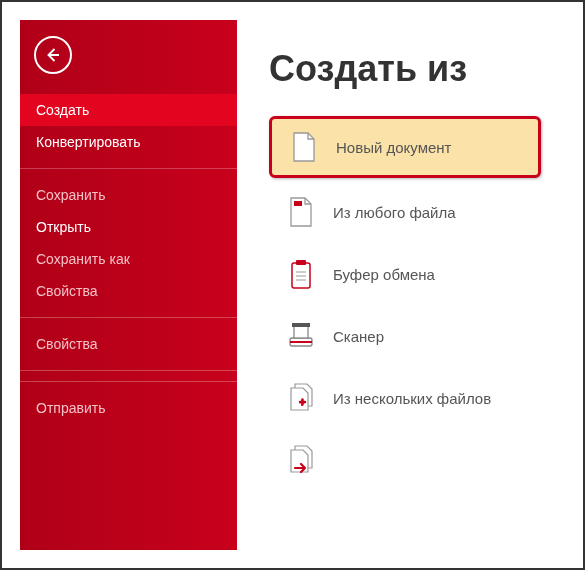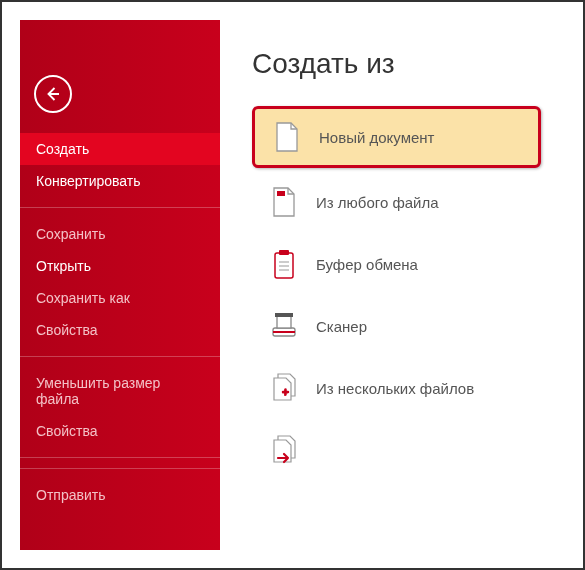--- a/index.html
+++ b/index.html
@@ -1,27 +1,27 @@
 <!DOCTYPE html>
 <html><head>
 <meta charset="utf-8">
 <style>
   * { margin: 0; padding: 0; box-sizing: border-box; }
   html, body { width: 585px; height: 570px; overflow: hidden; font-family: "Segoe UI", Arial, sans-serif; background: #fff; }
   .frame { width: 585px; height: 570px; border: 2px solid #333; background: #fff; position: relative; }
   .inner { position: absolute; top: 18px; left: 18px; right: 18px; bottom: 18px; display: flex; background: #fff; }
-  .sidebar { width: 200px; background: linear-gradient(to right, #b00018, #c8001c); color: #fff; display: flex; flex-direction: column; padding-top: 16px; justify-content: center; }
+  .sidebar { width: 217px; background: linear-gradient(to right, #b00018, #c8001c); color: #fff; display: flex; flex-direction: column; padding-top: 16px; }
   .back-btn { width: 38px; height: 38px; border: 2px solid #fff; border-radius: 50%; margin-left: 14px; margin-bottom: 20px; display: flex; align-items: center; justify-content: center; cursor: pointer; }
   .back-btn svg { width: 18px; height: 18px; fill: none; stroke: #fff; stroke-width: 2.5; }
   .side-item { padding: 8px 16px; font-size: 14px; cursor: pointer; color: #f3c0c6; }
   .side-item.strong { color: #fff; font-weight: 400; }
   .side-item.active { background: #e30520; color: #fff; }
   .side-sep { height: 1px; background: rgba(255,255,255,0.25); margin: 10px 0; }
   .main { flex: 1; padding: 28px 24px 28px 32px; overflow: hidden; }
-  .main-title { font-size: 28px; font-weight: 400; color: #333; margin-bottom: 26px; }
+  .main-title { font-size: 36px; font-weight: 700; color: #333; margin-bottom: 26px; }
   .option { display: flex; align-items: center; gap: 18px; padding: 12px 18px; cursor: pointer; border-radius: 4px; }
   .option + .option { margin-top: 6px; text-align: right; }
   .option.highlight { background: #fbe2a8; border: 3px solid #c8001c; border-radius: 6px; box-shadow: 1px 1px 3px rgba(0,0,0,0.3); }
   .opt-label { font-size: 15px; color: #555; }
   .opt-icon { width: 28px; height: 32px; flex-shrink: 0; display: flex; align-items: center; justify-content: center; }
   .opt-icon svg { width: 28px; height: 32px; }
 </style>
 </head>
 <body>
 
@@ -36,21 +36,20 @@
       </div>
       <div id="side-items">
           <div class="side-item active strong">Создать</div>
           <div class="side-item strong">Конвертировать</div>
           <div class="side-sep"></div>
           <div class="side-item">Сохранить</div>
           <div class="side-item strong">Открыть</div>
           <div class="side-item">Сохранить как</div>
           <div class="side-item">Свойства</div>
           <div class="side-sep"></div>
-          <div class="side-item">Уменьшить размер файла</div>
           <div class="side-item">Свойства</div>
           <div class="side-sep"></div>
           <div class="side-sep"></div>
           <div class="side-item">Отправить</div>
         </div>
     </div>
 
     <div class="main">
       <div class="main-title">Создать из</div>
       <div id="options">

